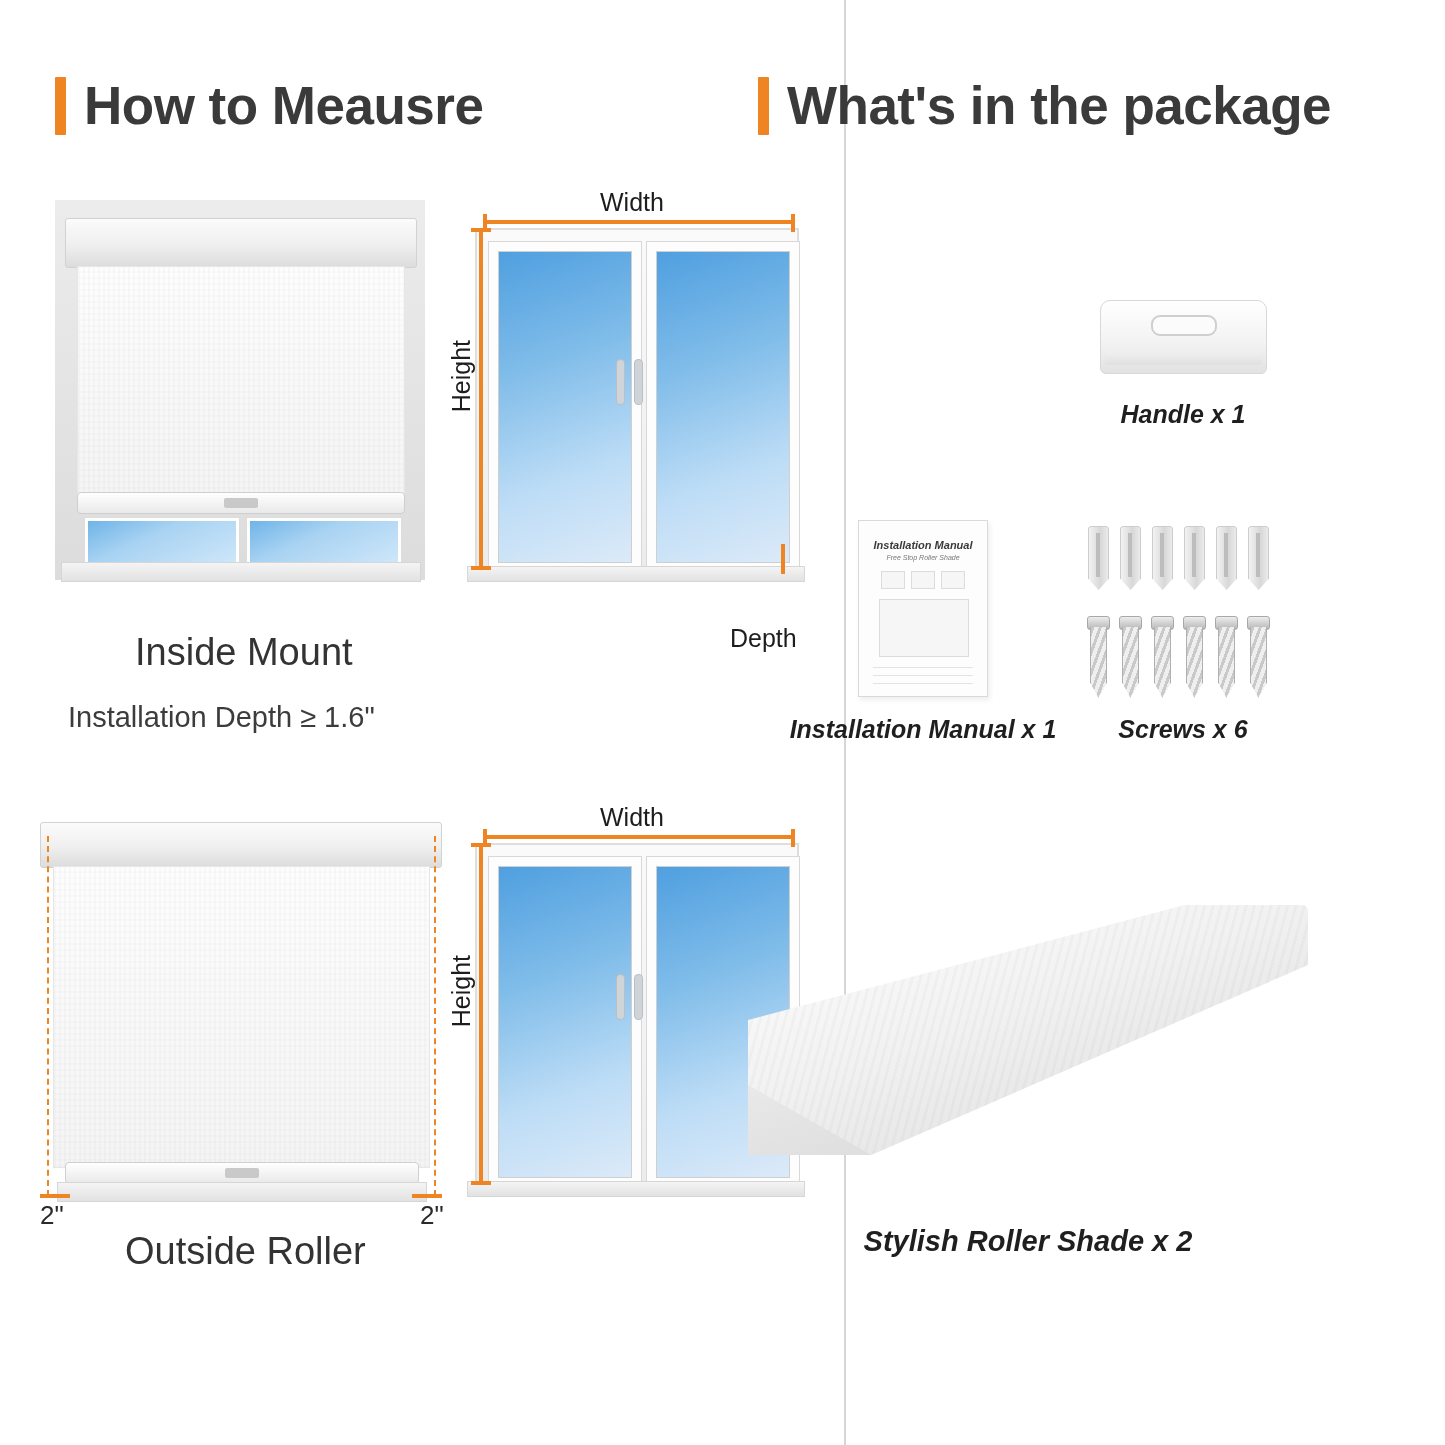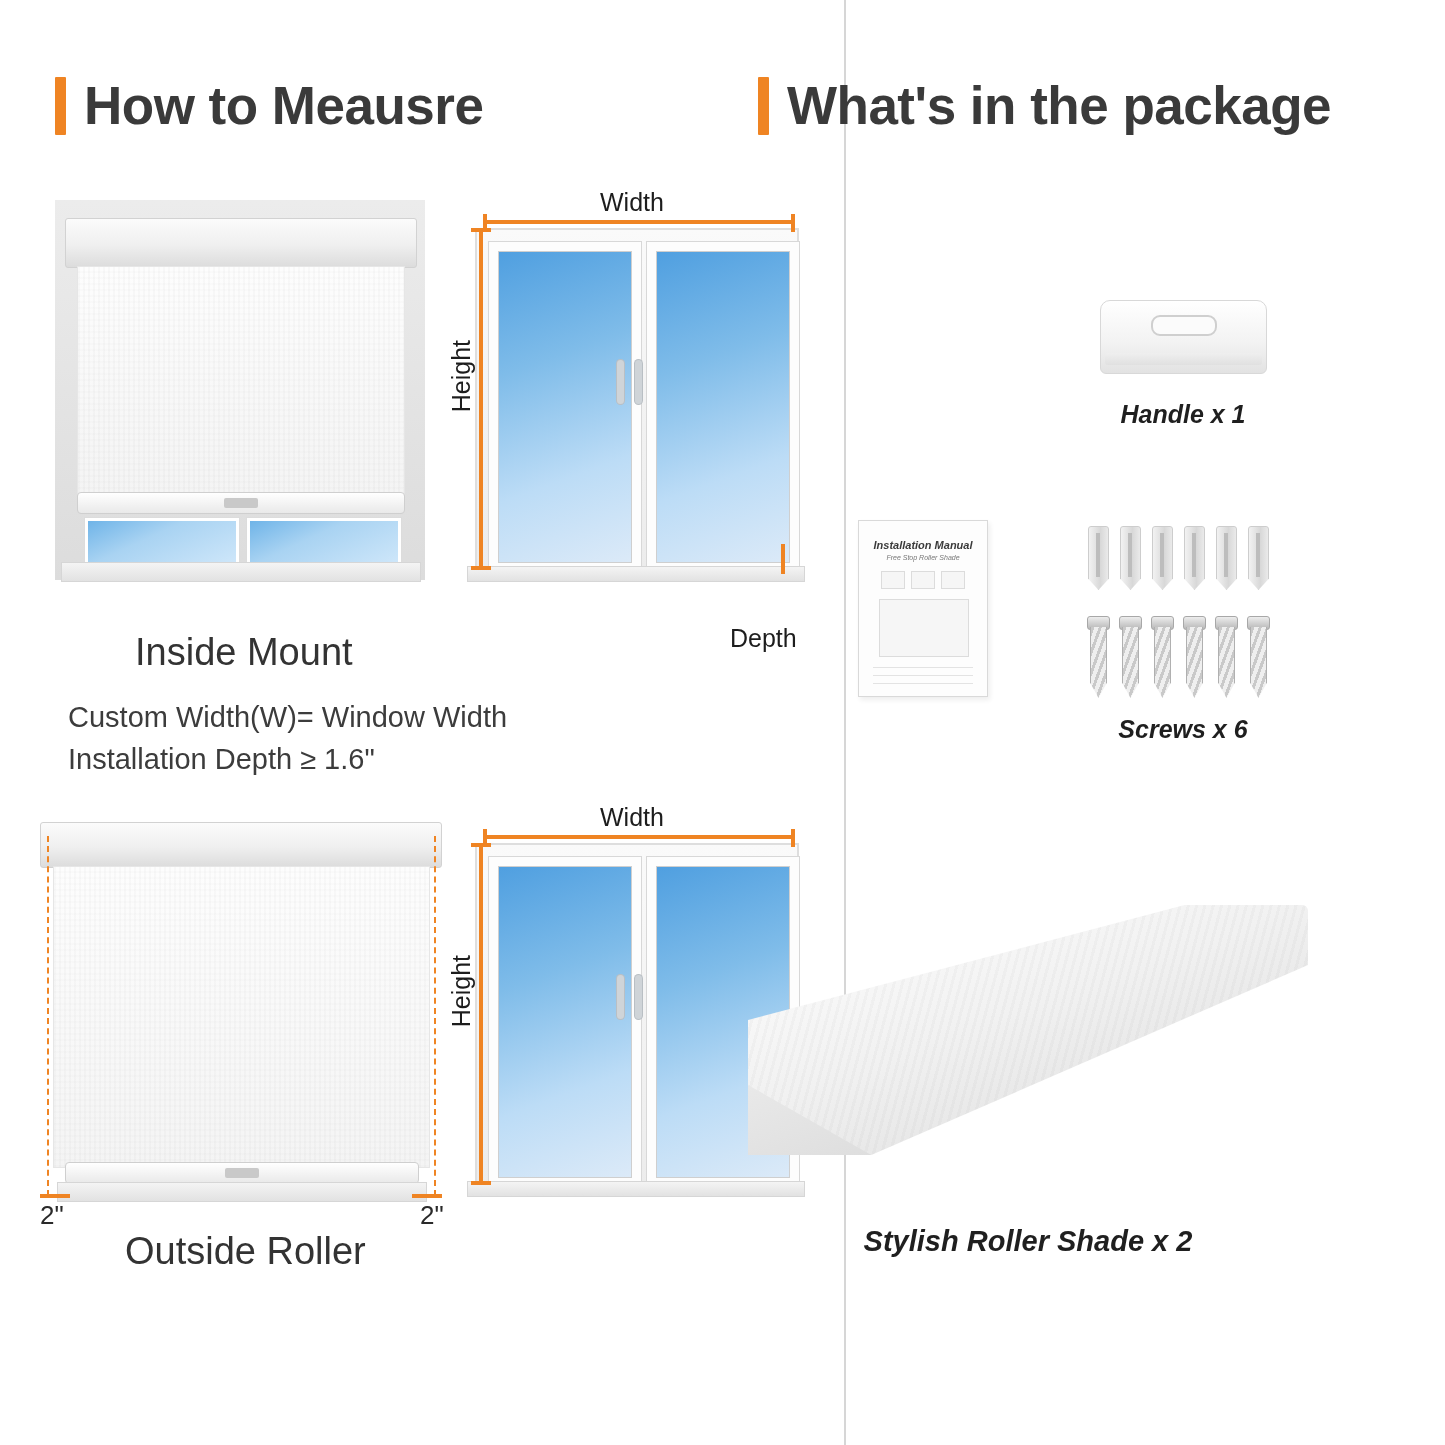--- a/index.html
+++ b/index.html
@@ -418,21 +418,20 @@
 
           <div class="dim-label" style="left:135px; top:-12px;">Width</div>
           <div class="dim-label vertical" style="left:-18px; top:140px;">Height</div>
           <div class="dim-label" style="left:265px; top:387px;margin-top:37px;">Depth</div>
         </div>
       </div>
 
       <div class="mount-title" style="margin:46px 0 0 135px;">Inside Mount</div>
 
       <div class="mount-lines" style="margin:22px 0 0 68px;">
-        <div>Custom Width(W)= Window Width</div>
         <div>Installation Depth ≥ 1.6"</div>
       </div>
     </div>
 
     <div class="mount-block" id="outside-mount">
 
       <div class="illus-row">
 
         <div class="shade-fig" style="left:35px; top:10px; width:405px; height:395px;">
           <div class="headrail" style="left:5px; top:12px; width:400px; height:44px;"></div>
@@ -497,20 +496,21 @@
           <div class="m-sub">Free  Stop Roller Shade</div>
           <div class="m-box" style="left:22px; top:50px; width:22px; height:16px;"></div>
           <div class="m-box" style="left:52px; top:50px; width:22px; height:16px;"></div>
           <div class="m-box" style="left:82px; top:50px; width:22px; height:16px;"></div>
           <div class="m-box" style="left:20px; top:78px; width:88px; height:56px;"></div>
           <div class="m-row" style="top:146px;"></div>
           <div class="m-row" style="top:154px;"></div>
           <div class="m-row" style="top:162px;"></div>
         </div>
       </div>
+      <div class="pkg-label">Installation Manual x 1</div>
     </div>
 
     <div class="pkg-item" style="left:330px; top:520px; width:250px;">
       <div style="position:relative; height:195px;">
         <div class="anchor" style="left:30px; top:6px;"></div>
         <div class="anchor" style="left:62px; top:6px;"></div>
         <div class="anchor" style="left:94px; top:6px;"></div>
         <div class="anchor" style="left:126px; top:6px;"></div>
         <div class="anchor" style="left:158px; top:6px;"></div>
         <div class="anchor" style="left:190px; top:6px;"></div>

